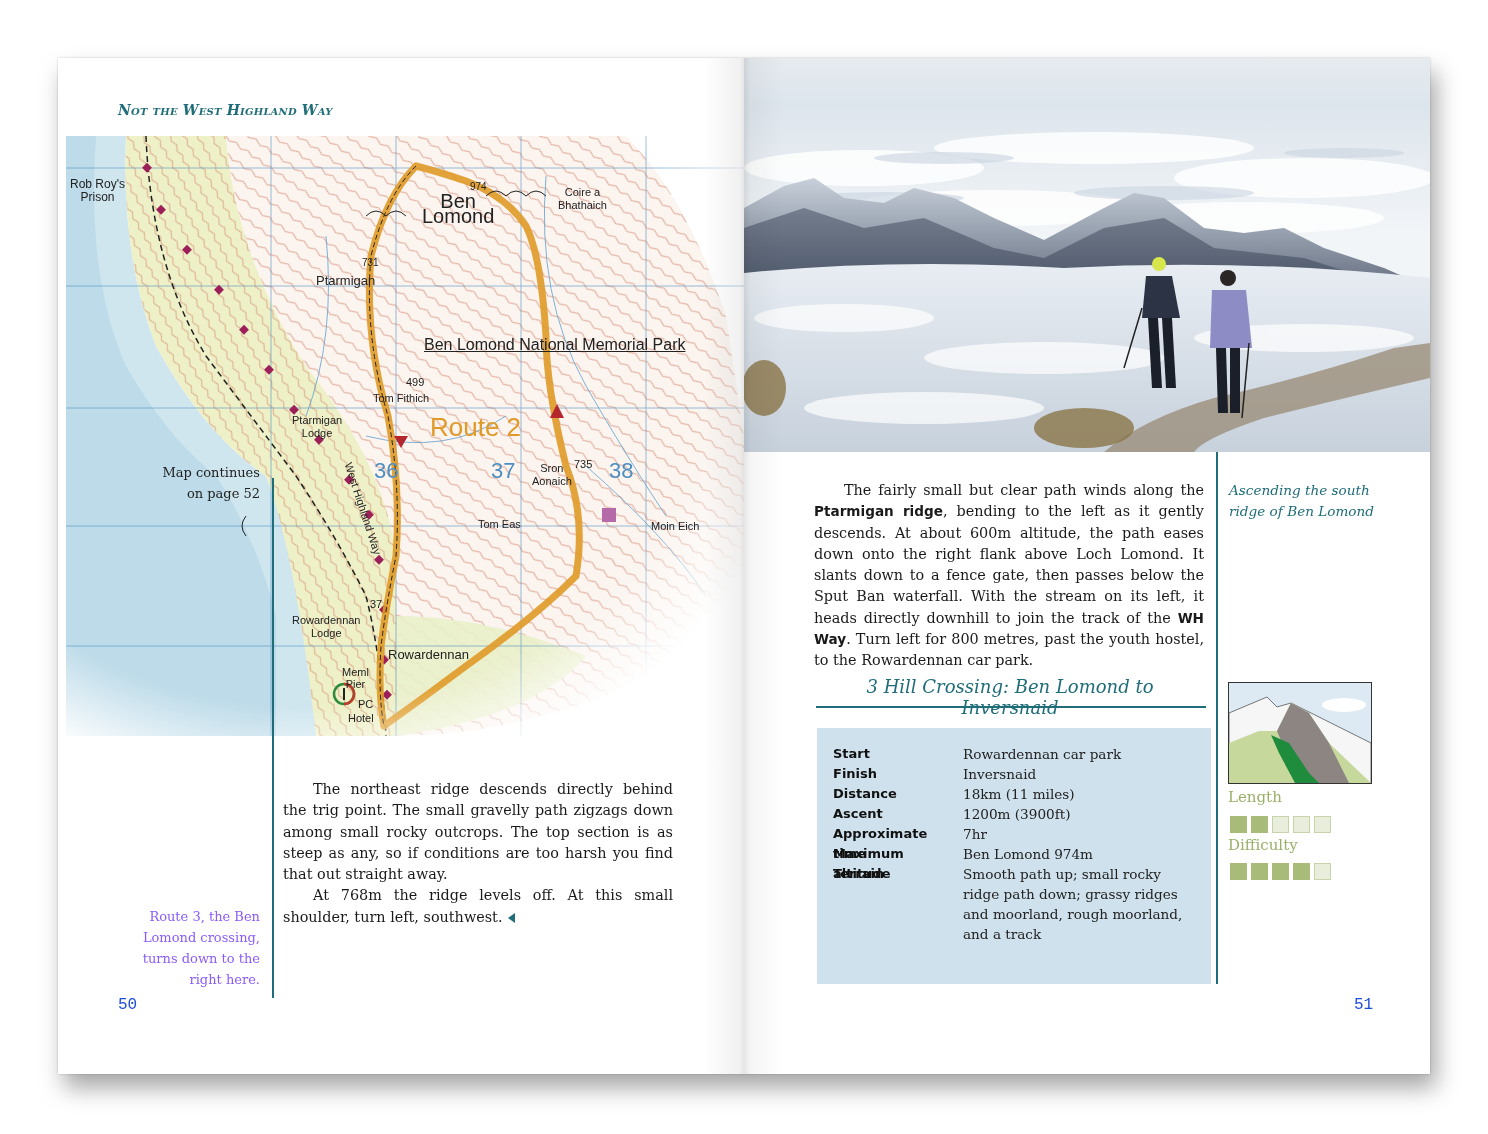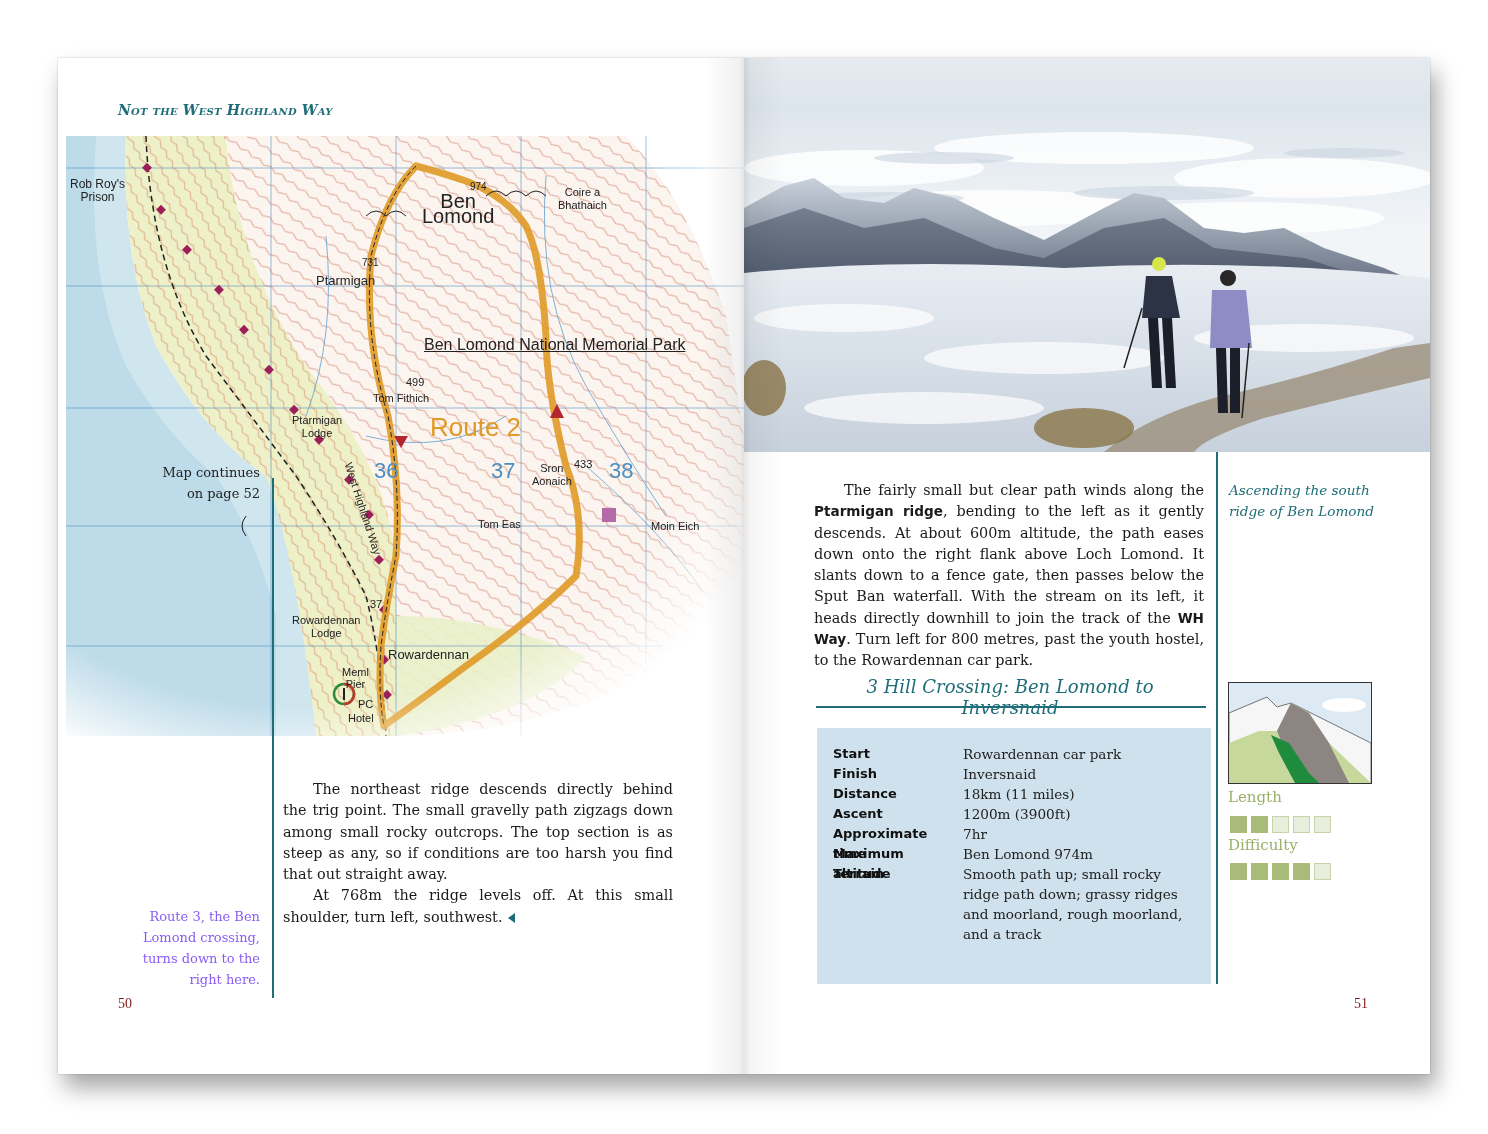--- a/index.html
+++ b/index.html
@@ -29,21 +29,21 @@
   .note-map { left:90px; top:404px; width:112px; color:#222; }
   .note-route { left:60px; top:848px; width:142px; color:#8b5cf6; }
   .rule-v { position:absolute; width:1.5px; background:#1f6d78; }
 
   .body-text { position:absolute; font-family:"DejaVu Serif", serif; font-size:14.4px; line-height:21.3px; color:#1a1a1a; text-align:justify; }
   .body-text p { margin:0; text-indent:30px; }
   .body-text b { font-family:"DejaVu Sans", sans-serif; font-weight:bold; font-size:13.6px; }
   .left-text { left:225px; top:721px; width:390px; }
   .end-mark { display:inline-block; width:0; height:0; border-top:5px solid transparent; border-bottom:5px solid transparent; border-right:7px solid #1f6d78; margin-left:6px; vertical-align:middle; }
 
-  .folio { position:absolute; font-family:Liberation Serif, serif; font-size:14px; color:#7f1d1d; top:938px; }
+  .folio { position:absolute; font-family:Liberation Mono, monospace; font-size:16px; color:#1d4ed8; top:938px; }
 
   
   .photo { position:absolute; left:0; top:0; width:686px; height:394px; overflow:hidden; }
   .right-text { left:70px; top:422px; width:390px; }
   .caption { position:absolute; left:485px; top:422px; width:170px; font-family:"DejaVu Serif", serif; font-style:italic; font-size:13.6px; line-height:21px; color:#1f6d78; }
 
   .route-title { position:absolute; left:72px; top:618px; width:388px; text-align:center; font-family:"DejaVu Serif", serif;
                  font-style:italic; font-size:18px; color:#1f6d78; }
   .route-title-rule { position:absolute; left:72px; top:648px; width:390px; height:1.5px; background:#1f6d78; }
 
@@ -167,21 +167,21 @@
       <div class="lbl" style="left:307px;top:256px;font-size:11px;">Tom Fithich</div>
       <div class="route" style="left:364px;top:276px;">Route 2</div>
       <div class="lbl c" style="left:226px;top:278px;font-size:11px;"><span style="white-space:pre-line">Ptarmigan
 Lodge</span></div>
       <div class="wh" style="left:288px;top:325px;">West Highland Way</div>
       <div class="grid" style="left:308px;top:322px;">36</div>
       <div class="grid" style="left:425px;top:322px;">37</div>
       <div class="grid" style="left:543px;top:322px;">38</div>
       <div class="lbl c" style="left:466px;top:326px;font-size:11px;"><span style="white-space:pre-line">Sron
 Aonaich</span></div>
-      <div class="lbl" style="left:508px;top:322px;font-size:11px;">433</div>
+      <div class="lbl" style="left:508px;top:322px;font-size:11px;">735</div>
       <div class="lbl" style="left:412px;top:382px;font-size:11px;">Tom Eas</div>
       <div class="lbl" style="left:585px;top:384px;font-size:11px;">Moin Eich</div>
       <div class="lbl" style="left:304px;top:462px;font-size:11px;">37</div>
       <div class="lbl c" style="left:226px;top:478px;font-size:11px;"><span style="white-space:pre-line">Rowardennan
 Lodge</span></div>
       <div class="lbl" style="left:322px;top:512px;font-size:13px;">Rowardennan</div>
       <div class="lbl c" style="left:276px;top:530px;font-size:11px;line-height:12px;"><span style="white-space:pre-line">Meml
 Pier</span></div>
       <div class="lbl" style="left:292px;top:562px;font-size:11px;">PC</div>
       <div class="lbl" style="left:282px;top:576px;font-size:11px;">Hotel</div>

